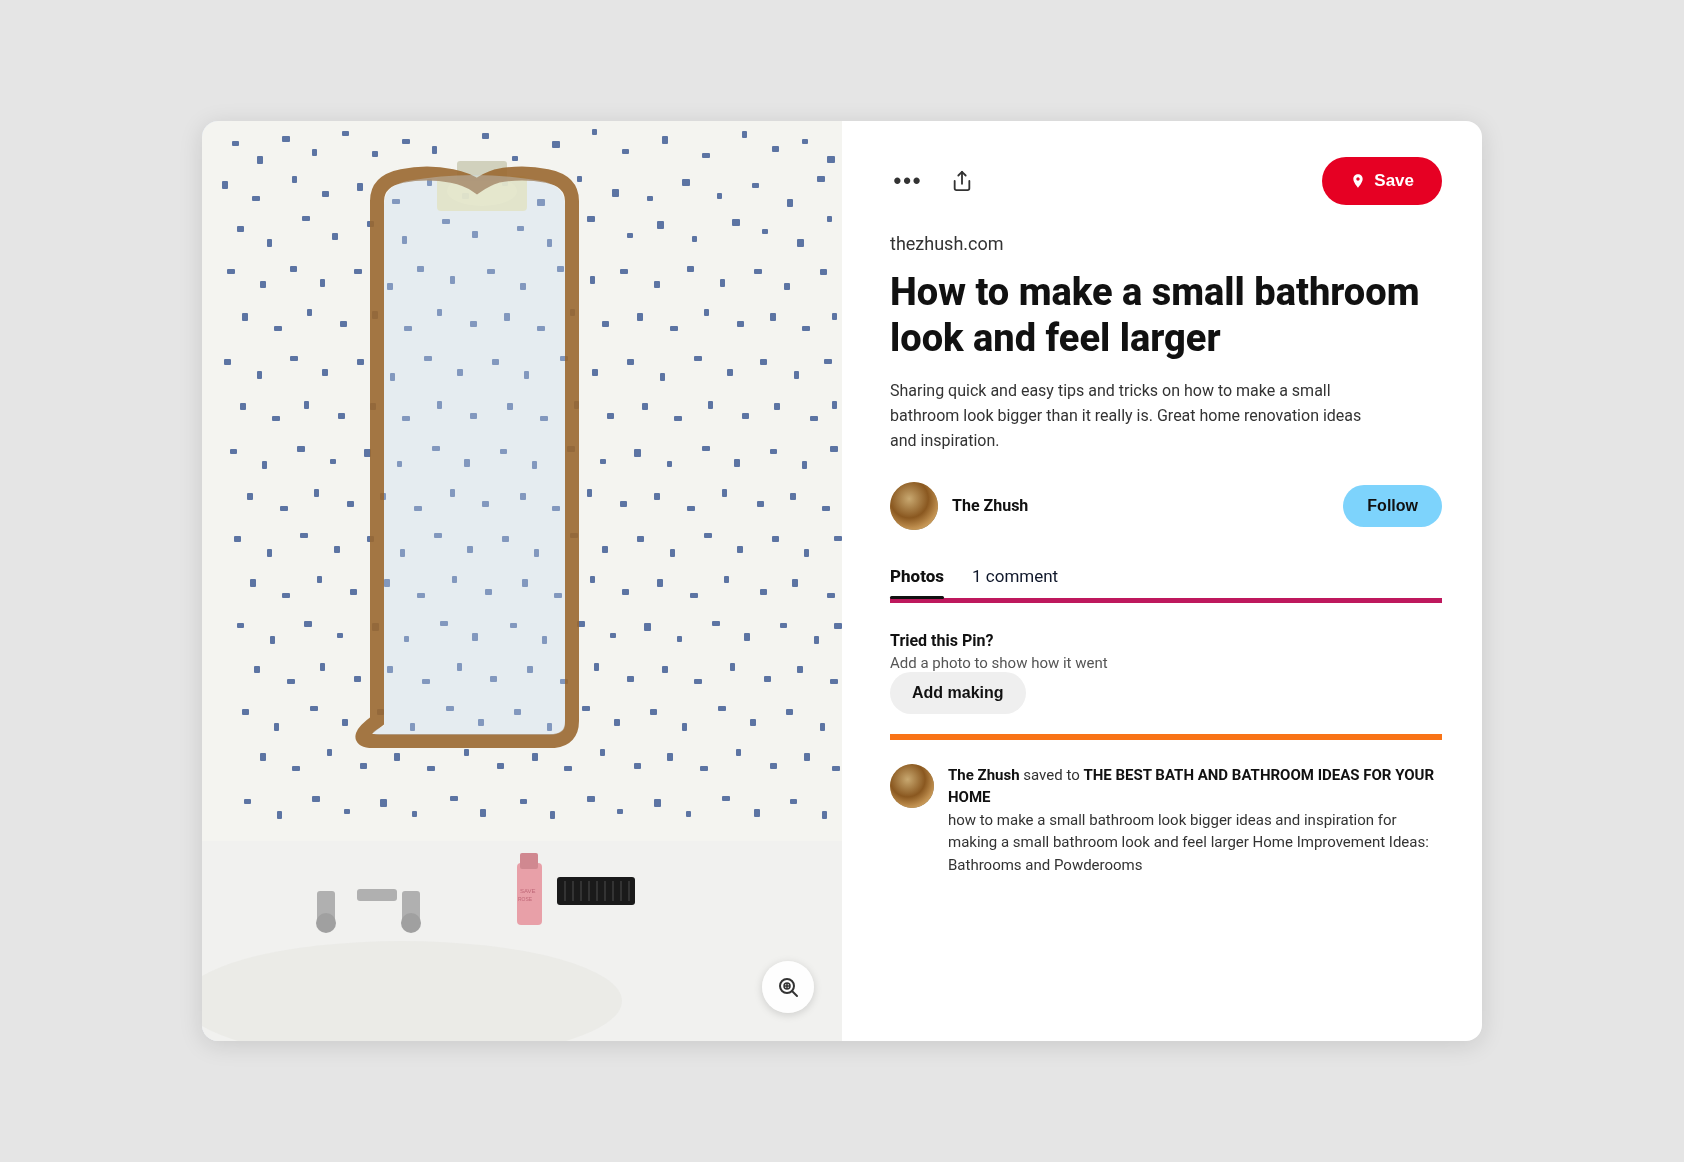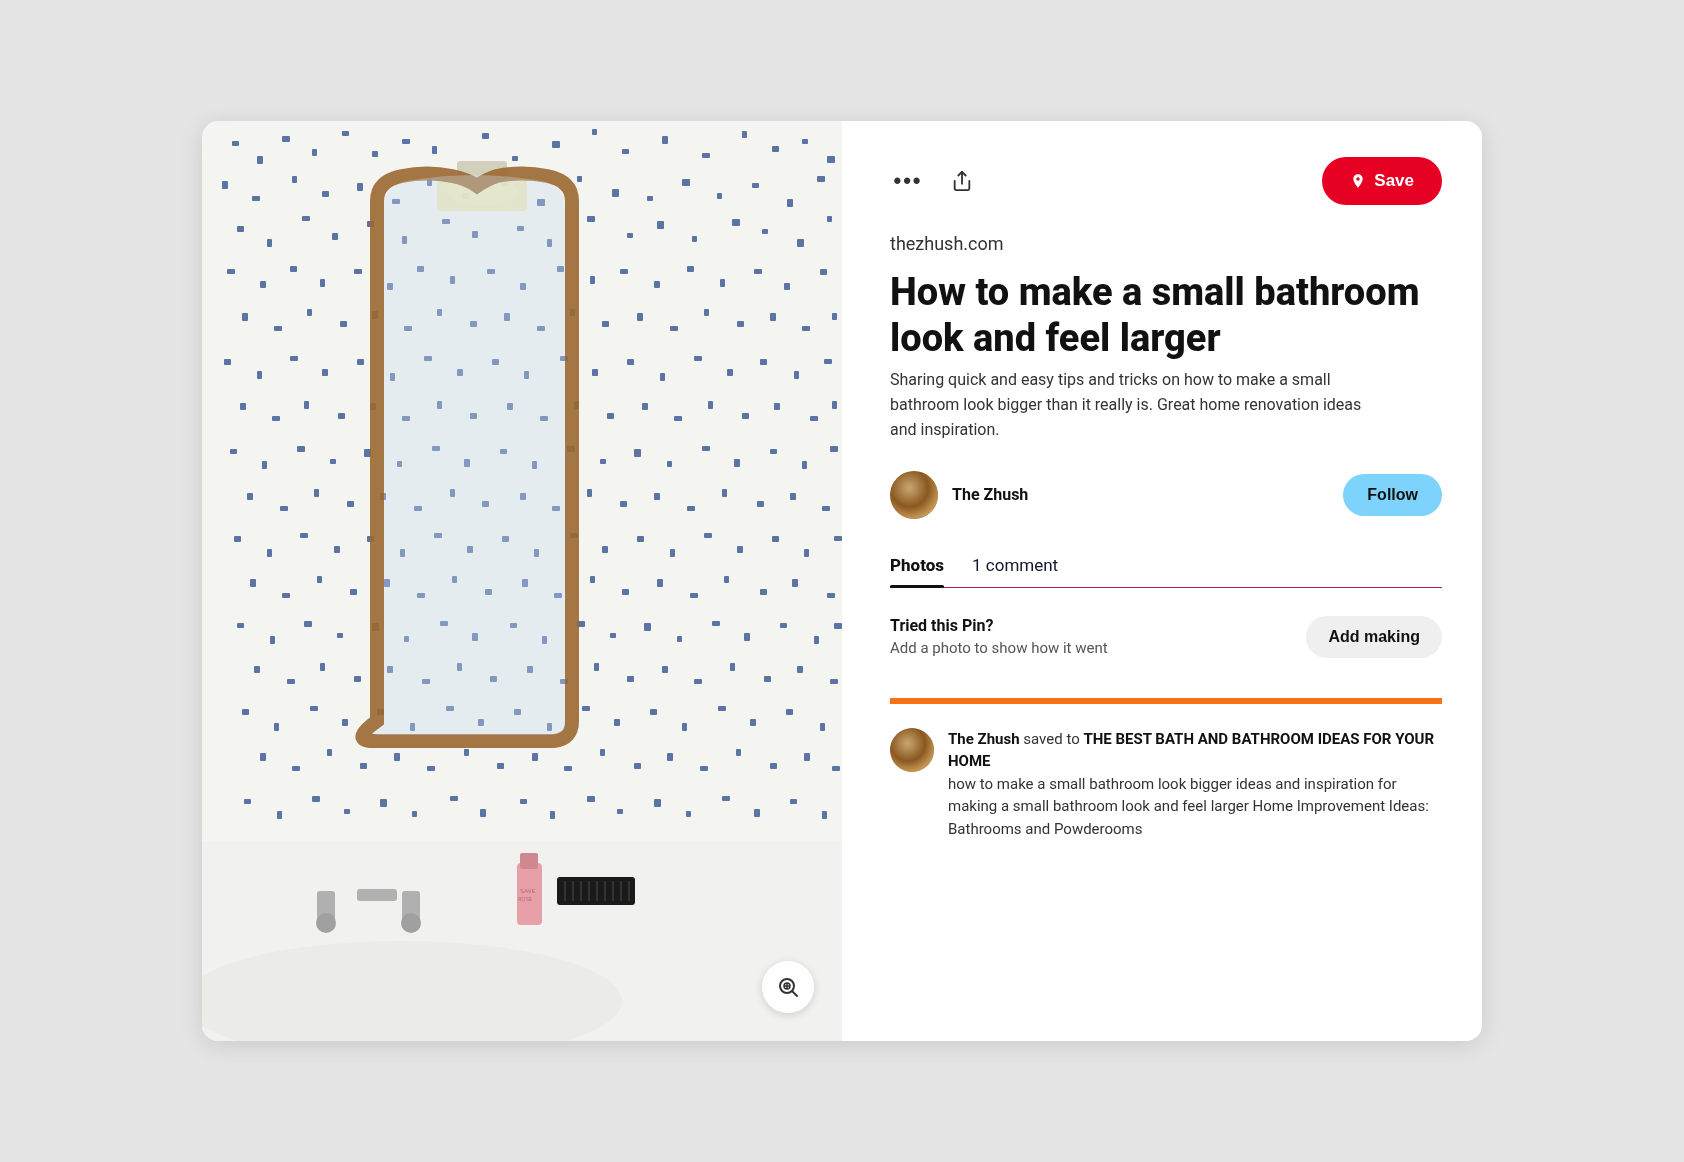--- a/index.html
+++ b/index.html
@@ -101,21 +101,21 @@
       font-size: 18px;
       cursor: pointer;
       margin-bottom: 16px;
       display: inline-block;
     }
     .pin-title {
       font-size: 38px;
       font-weight: 800;
       color: #111;
       line-height: 1.2;
-      margin-bottom: 7px;
+      margin-bottom: 18px;
     }
     .pin-description {
       font-size: 16px;
       color: #333;
       line-height: 1.55;
       margin-bottom: 28px;
       max-width: 500px;
     }
     .author-row {
       display: flex;
@@ -160,21 +160,21 @@
       padding: 12px 24px;
       font-size: 16px;
       font-weight: 700;
       color: #111;
       cursor: pointer;
     }
     .tabs-row {
       display: flex;
       align-items: center;
       gap: 28px;
-      border-bottom: 1px solid #be185d;
+      border-bottom: 5px solid #be185d;
       margin-bottom: 28px;
     }
     .tab {
       padding-bottom: 12px;
       font-size: 17px;
       cursor: pointer;
       position: relative;
     }
     .tab.active {
       font-weight: 800;
@@ -192,21 +192,22 @@
     }
     .tab.inactive {
       color: #0f172a;
       font-weight: 400;
       text-align: center;
     }
     .tried-pin-section {
       display: flex;
       align-items: flex-start;
       justify-content: space-between;
-      margin-bottom: 40px;
+      margin-bottom: 20px;
+      flex-direction: column;
     }
     .tried-pin-text {}
     .tried-pin-title {
       font-size: 16px;
       font-weight: 700;
       color: #111;
       margin-bottom: 4px;
     }
     .tried-pin-sub {
       font-size: 15px;

